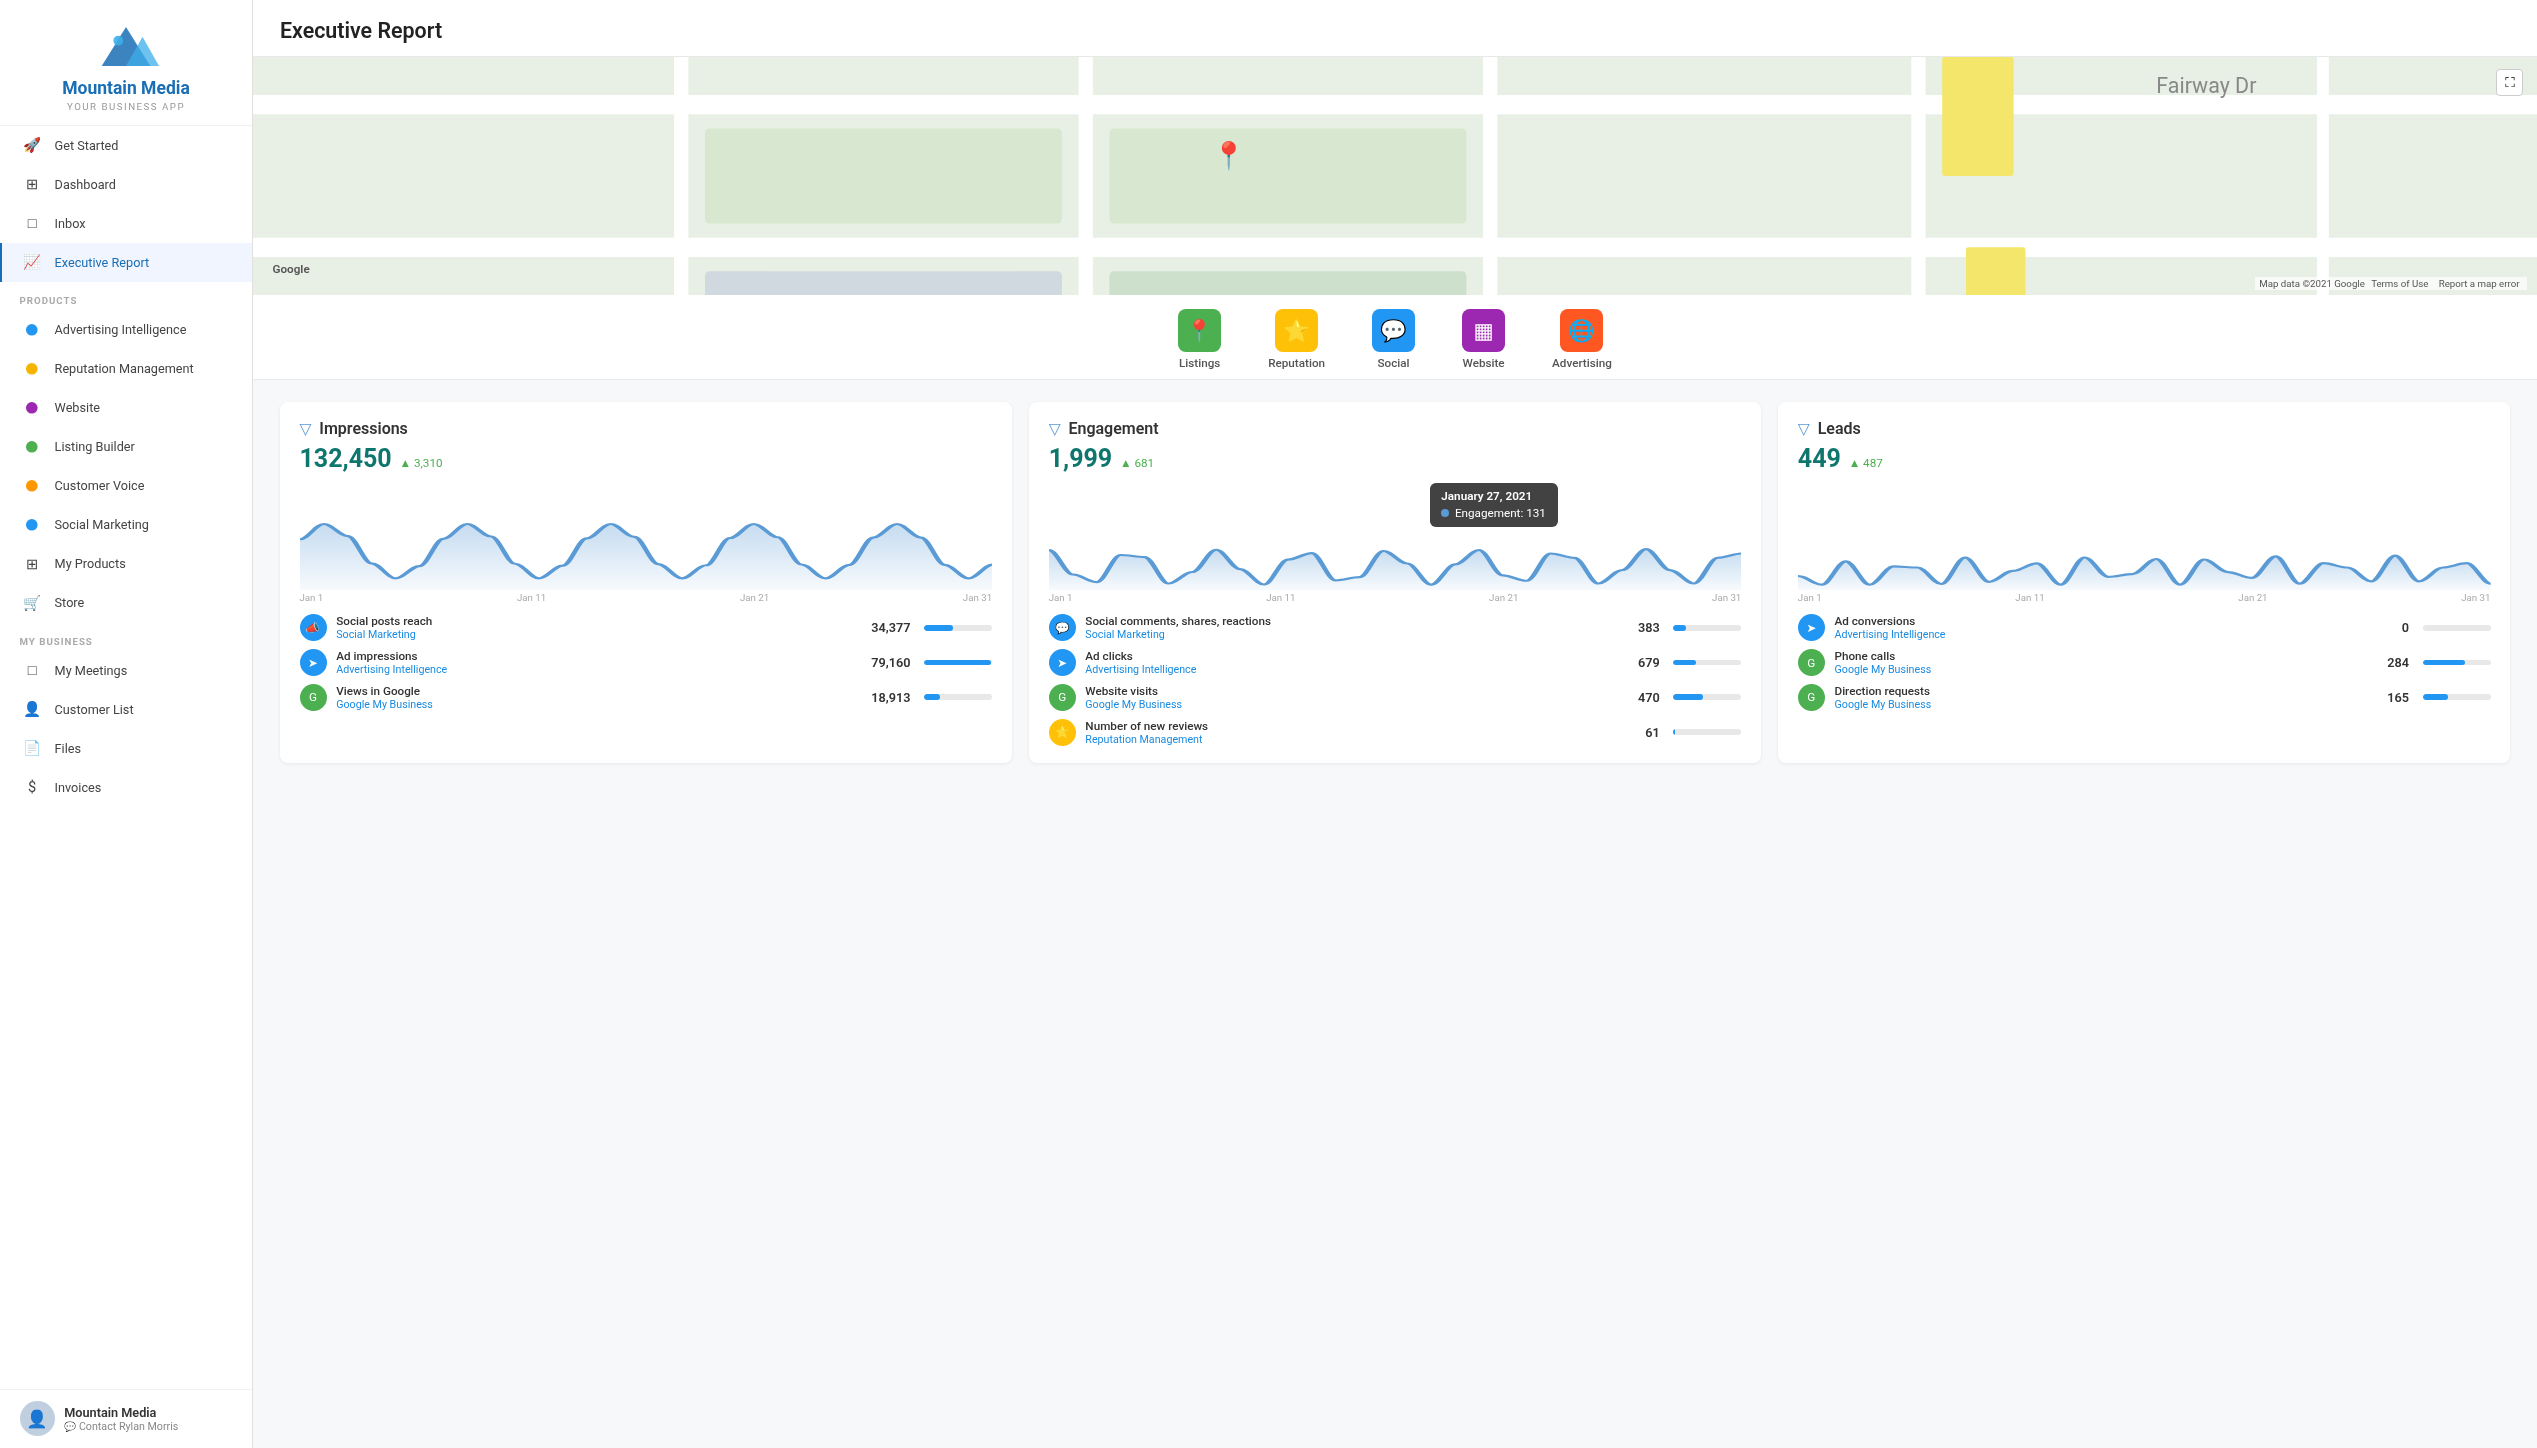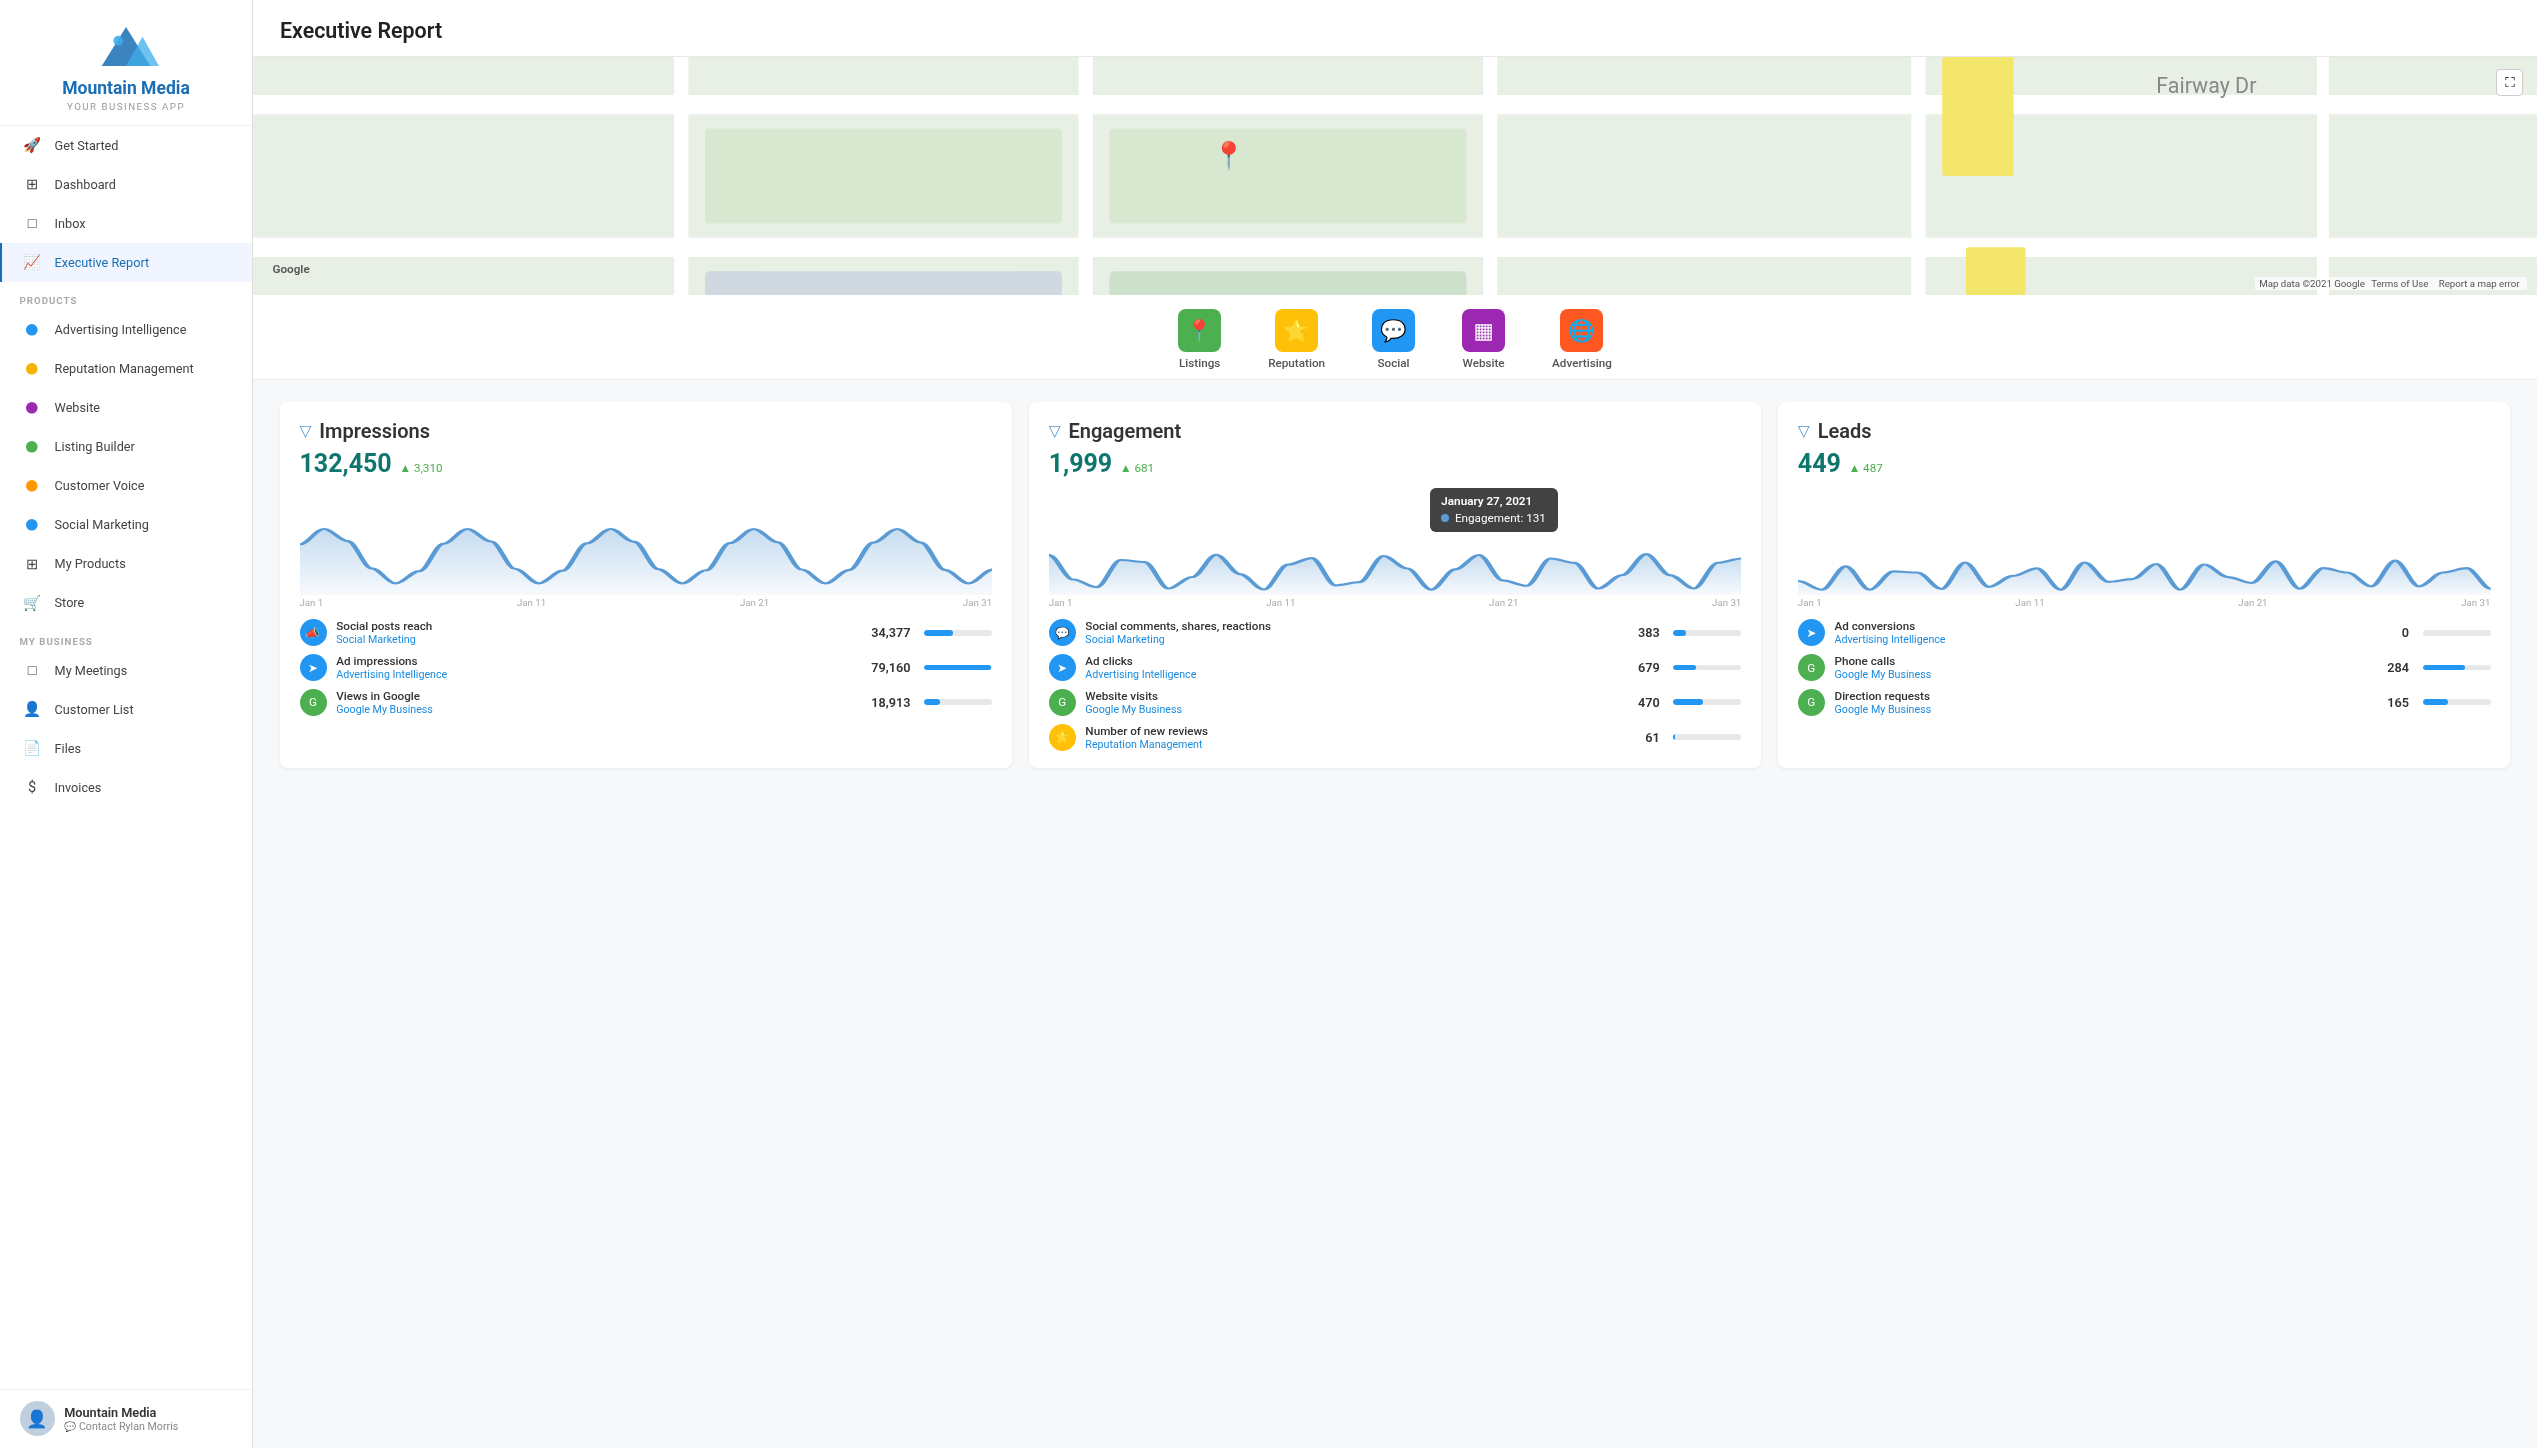--- a/index.html
+++ b/index.html
@@ -243,21 +243,21 @@
       display: flex;
       align-items: center;
       gap: 7.8px;
       margin-bottom: 5.8px;
     }
     .funnel-col-header .funnel-icon {
       font-size: 15.6px;
       color: #5b9bd5;
     }
     .funnel-col-header .funnel-title {
-      font-size: 20px;
+      font-size: 16px;
       font-weight: 600;
       color: #333;
     }
     .funnel-metric {
       display: flex;
       align-items: baseline;
       gap: 7.8px;
       margin-bottom: 9.7px;
     }
     .funnel-metric .metric-val {

